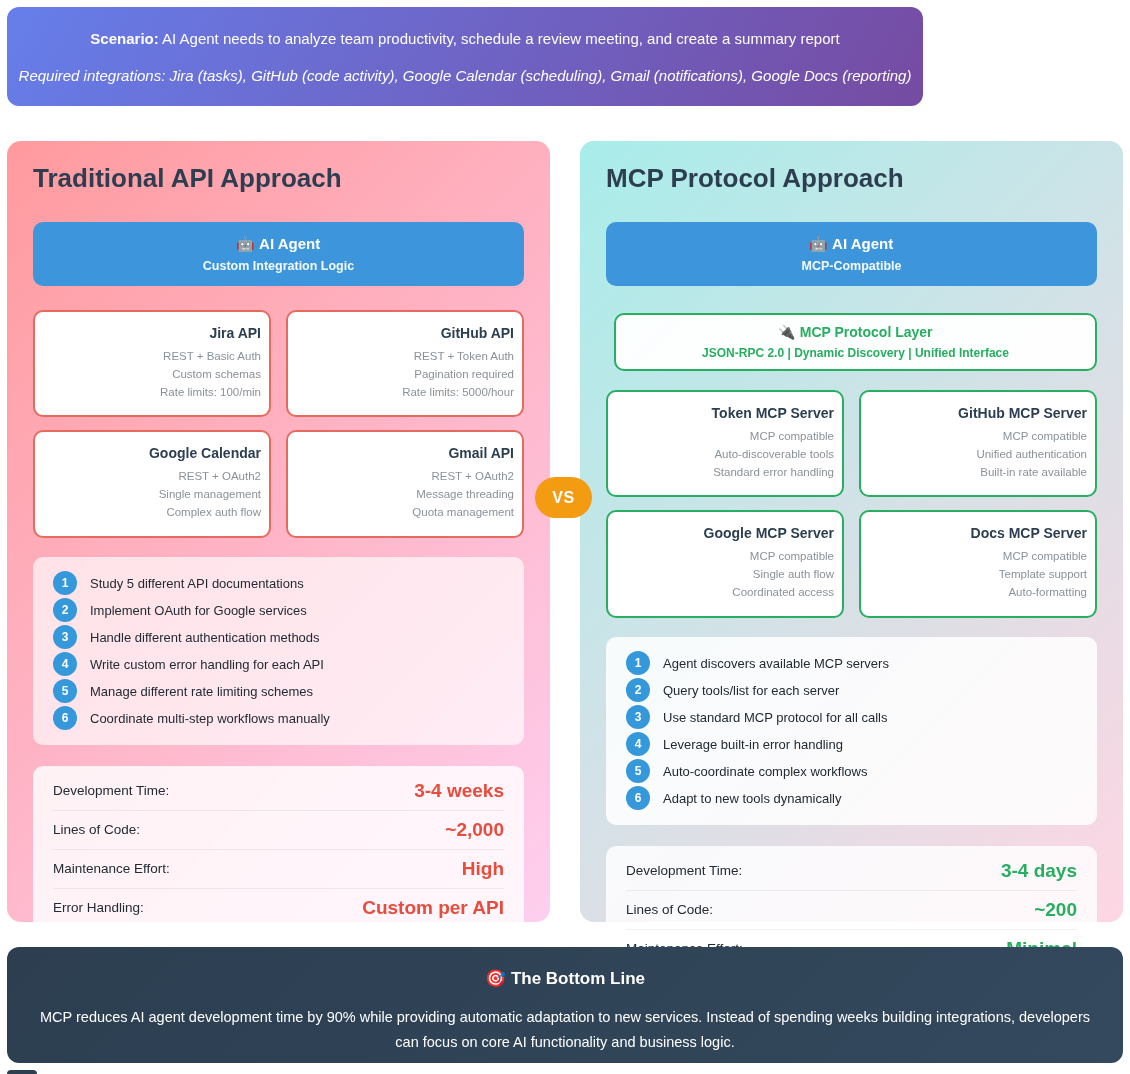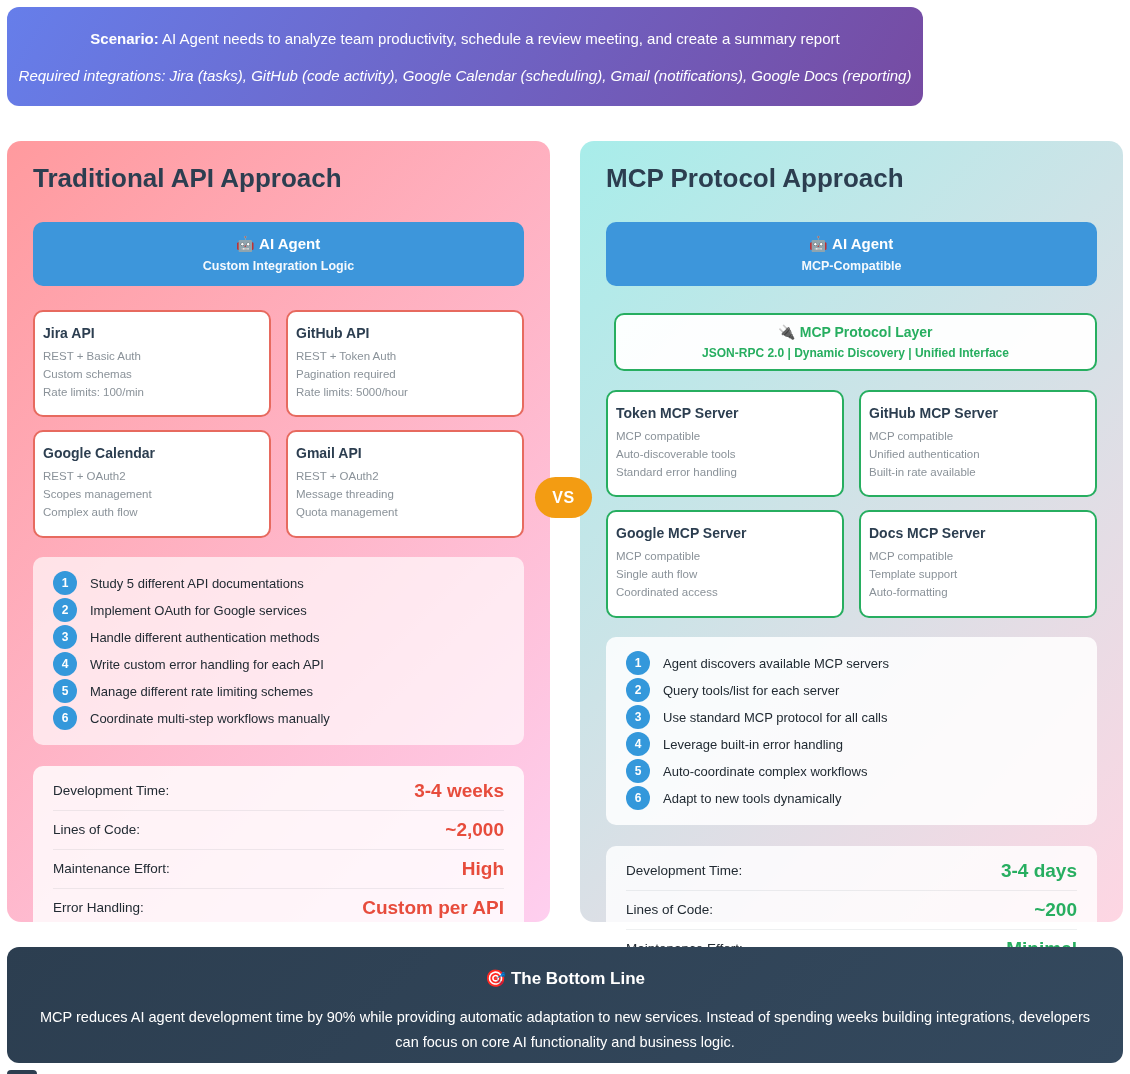--- a/index.html
+++ b/index.html
@@ -44,21 +44,21 @@
     text-align: center; padding: 9px 10px; margin: 27px 0 0 8px;
   }
   .mcp-layer-title { color: #27ae60; font-weight: bold; font-size: 14px; }
   .mcp-layer-sub { color: #27ae60; font-weight: bold; font-size: 12px; margin-top: 6px; }
 
   .cards {
     display: grid; grid-template-columns: 1fr 1fr; gap: 13px 15px; margin-top: 24px;
   }
   .panel.right .cards { margin-top: 19px; }
   .card {
-    background: #ffffff; border-radius: 10px; text-align: left; padding: 13px 24px 14px 8px;
+    background: #ffffff; border-radius: 10px; text-align: right; padding: 13px 8px 14px 8px;
   }
   .panel.left  .card { border: 2px solid #e76a5f; }
   .panel.right .card { border: 2px solid #27ae60; }
   .card-title { font-size: 14px; font-weight: bold; color: #2c3e50; margin-bottom: 7px; }
   .card-line  { font-size: 11.5px; color: #8a9299; line-height: 1.55; }
 
   .steps-box {
     border-radius: 10px; padding: 13px 20px; margin-top: 19px;
   }
   .panel.left  .steps-box { background: rgba(255,255,255,0.66); }
@@ -134,21 +134,21 @@
       </div>
       <div class="card">
         <div class="card-title">GitHub API</div>
         <div class="card-line">REST + Token Auth</div>
         <div class="card-line">Pagination required</div>
         <div class="card-line">Rate limits: 5000/hour</div>
       </div>
       <div class="card">
         <div class="card-title">Google Calendar</div>
         <div class="card-line">REST + OAuth2</div>
-        <div class="card-line">Scopes management</div>
+        <div class="card-line">Single management</div>
         <div class="card-line">Complex auth flow</div>
       </div>
       <div class="card">
         <div class="card-title">Gmail API</div>
         <div class="card-line">REST + OAuth2</div>
         <div class="card-line">Message threading</div>
         <div class="card-line">Quota management</div>
       </div>
     </div>
 

